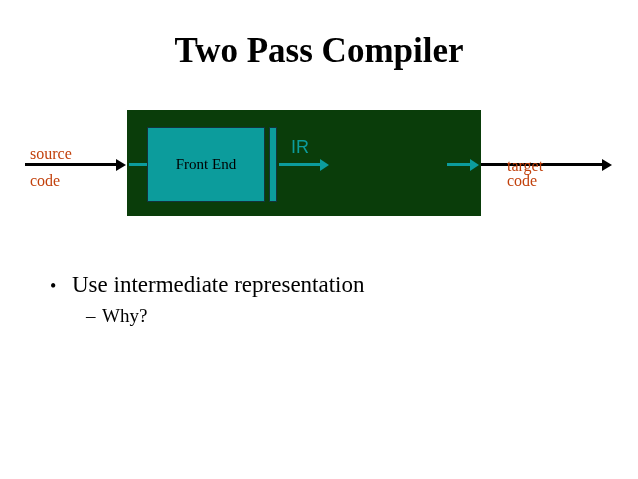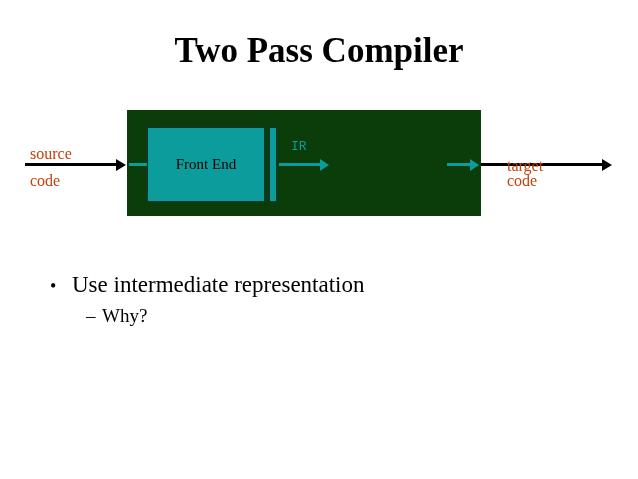--- a/index.html
+++ b/index.html
@@ -135,22 +135,22 @@
 
   
   .arrow-target-line { left: 481px; top: 163px; width: 122px; }
   .arrow-target-head { left: 602px; top: 159px; }
 
   
   .ir-label {
     position: absolute;
     left: 291px;
     top: 139px;
-    font-family: Liberation Mono, monospace;
-    font-size: 13px;
+    font-family: Liberation Sans, sans-serif;
+    font-size: 18px;
     line-height: 16px;
     color: #0c9c9c;
     white-space: nowrap;
     text-align: center;
   }
 
   
   .edge-label {
     position: absolute;
     font-family: Liberation Serif, serif;

